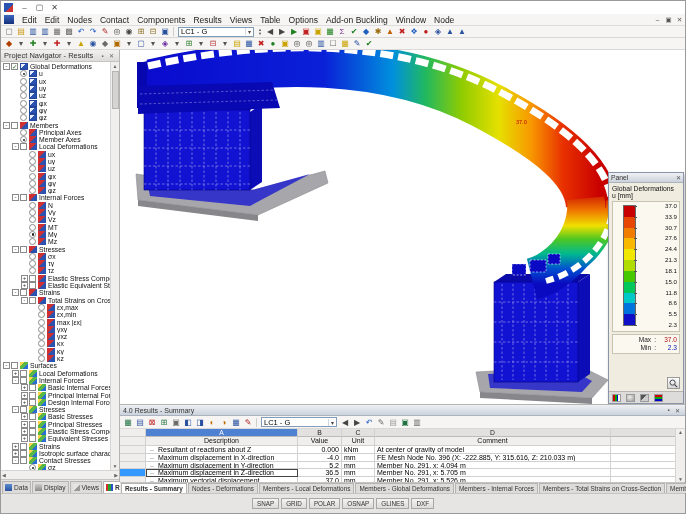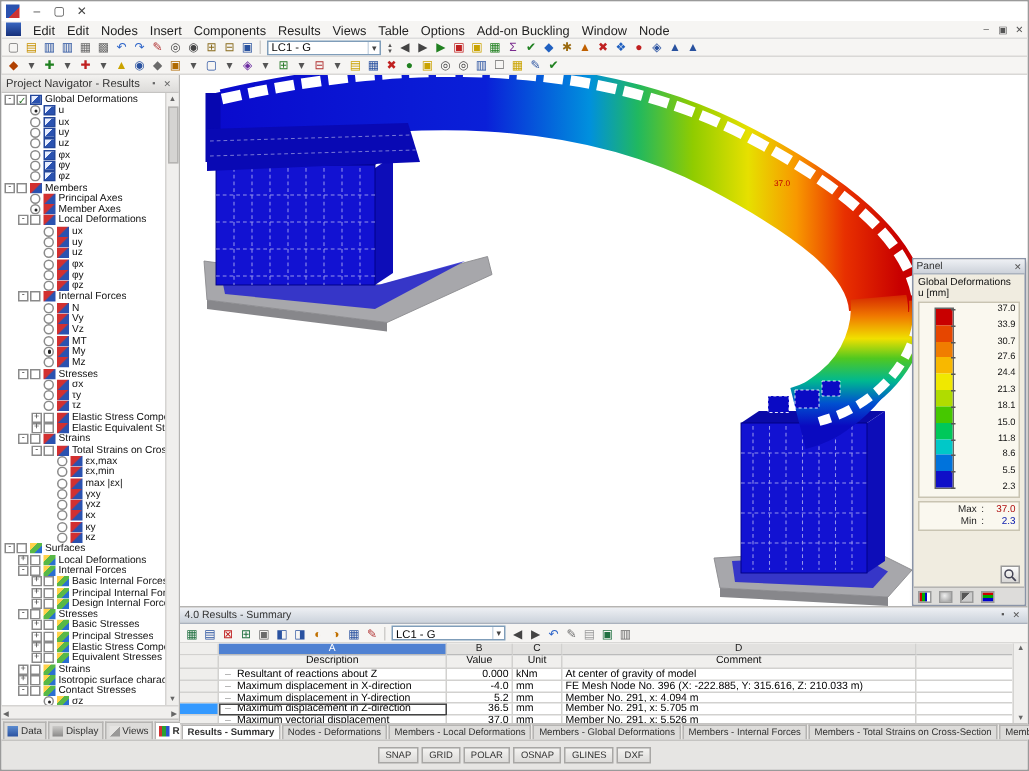--- a/index.html
+++ b/index.html
@@ -137,21 +137,21 @@
     <span class="win-btn">✕</span>
   </div>
 
   <div class="menubar">
     <span class="menu-tbl-icon"></span>
     <div style="display:flex">
 
     <span class="menu-item">Edit</span>
         <span class="menu-item">Edit</span>
         <span class="menu-item">Nodes</span>
-        <span class="menu-item">Insert</span>
+        <span class="menu-item">Contact</span>
         <span class="menu-item">Components</span>
         <span class="menu-item">Results</span>
         <span class="menu-item">Views</span>
         <span class="menu-item">Table</span>
         <span class="menu-item">Options</span>
         <span class="menu-item">Add-on Buckling</span>
         <span class="menu-item">Window</span>
         <span class="menu-item">Node</span>
       </div>
     <div class="mdi-controls">

